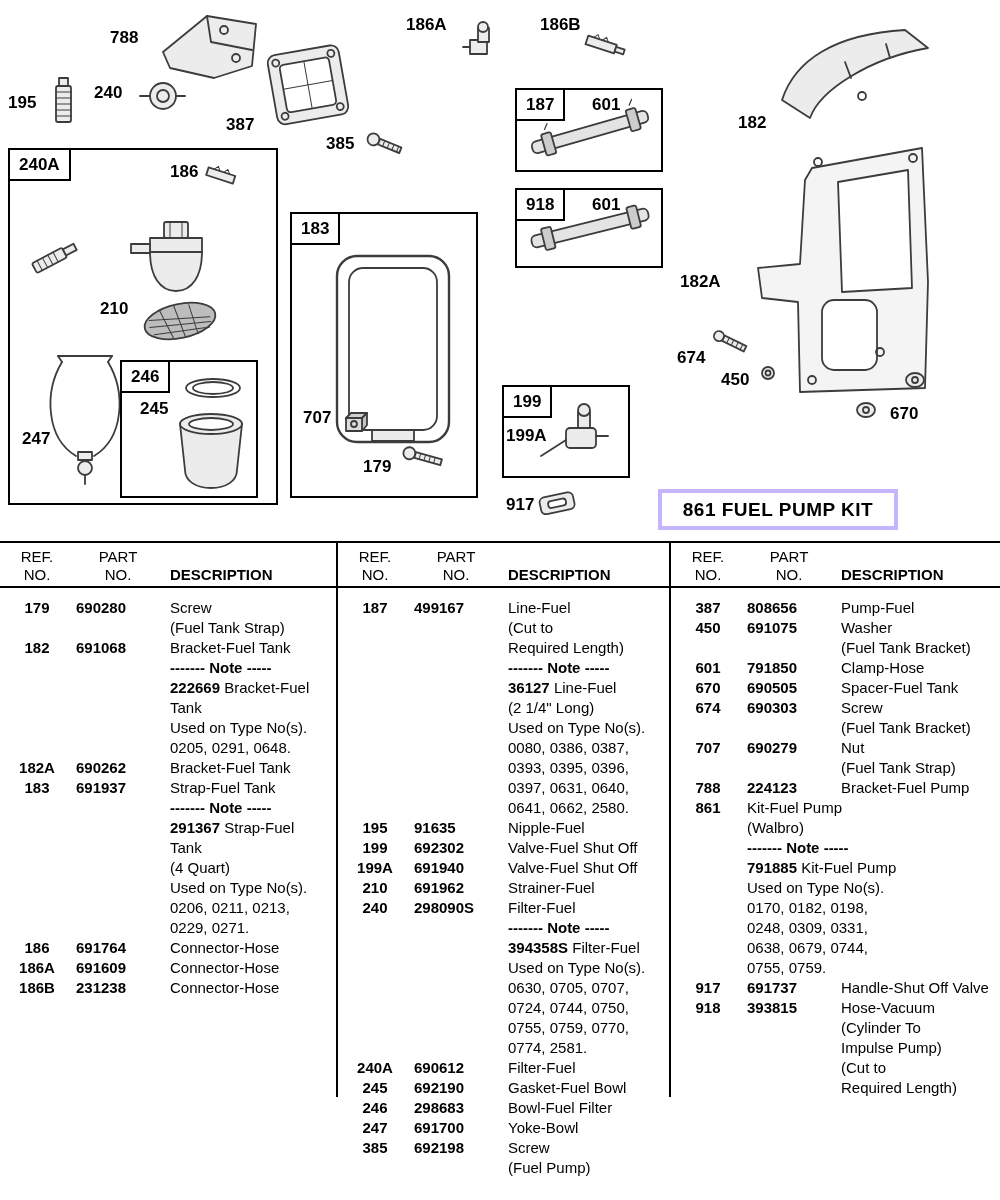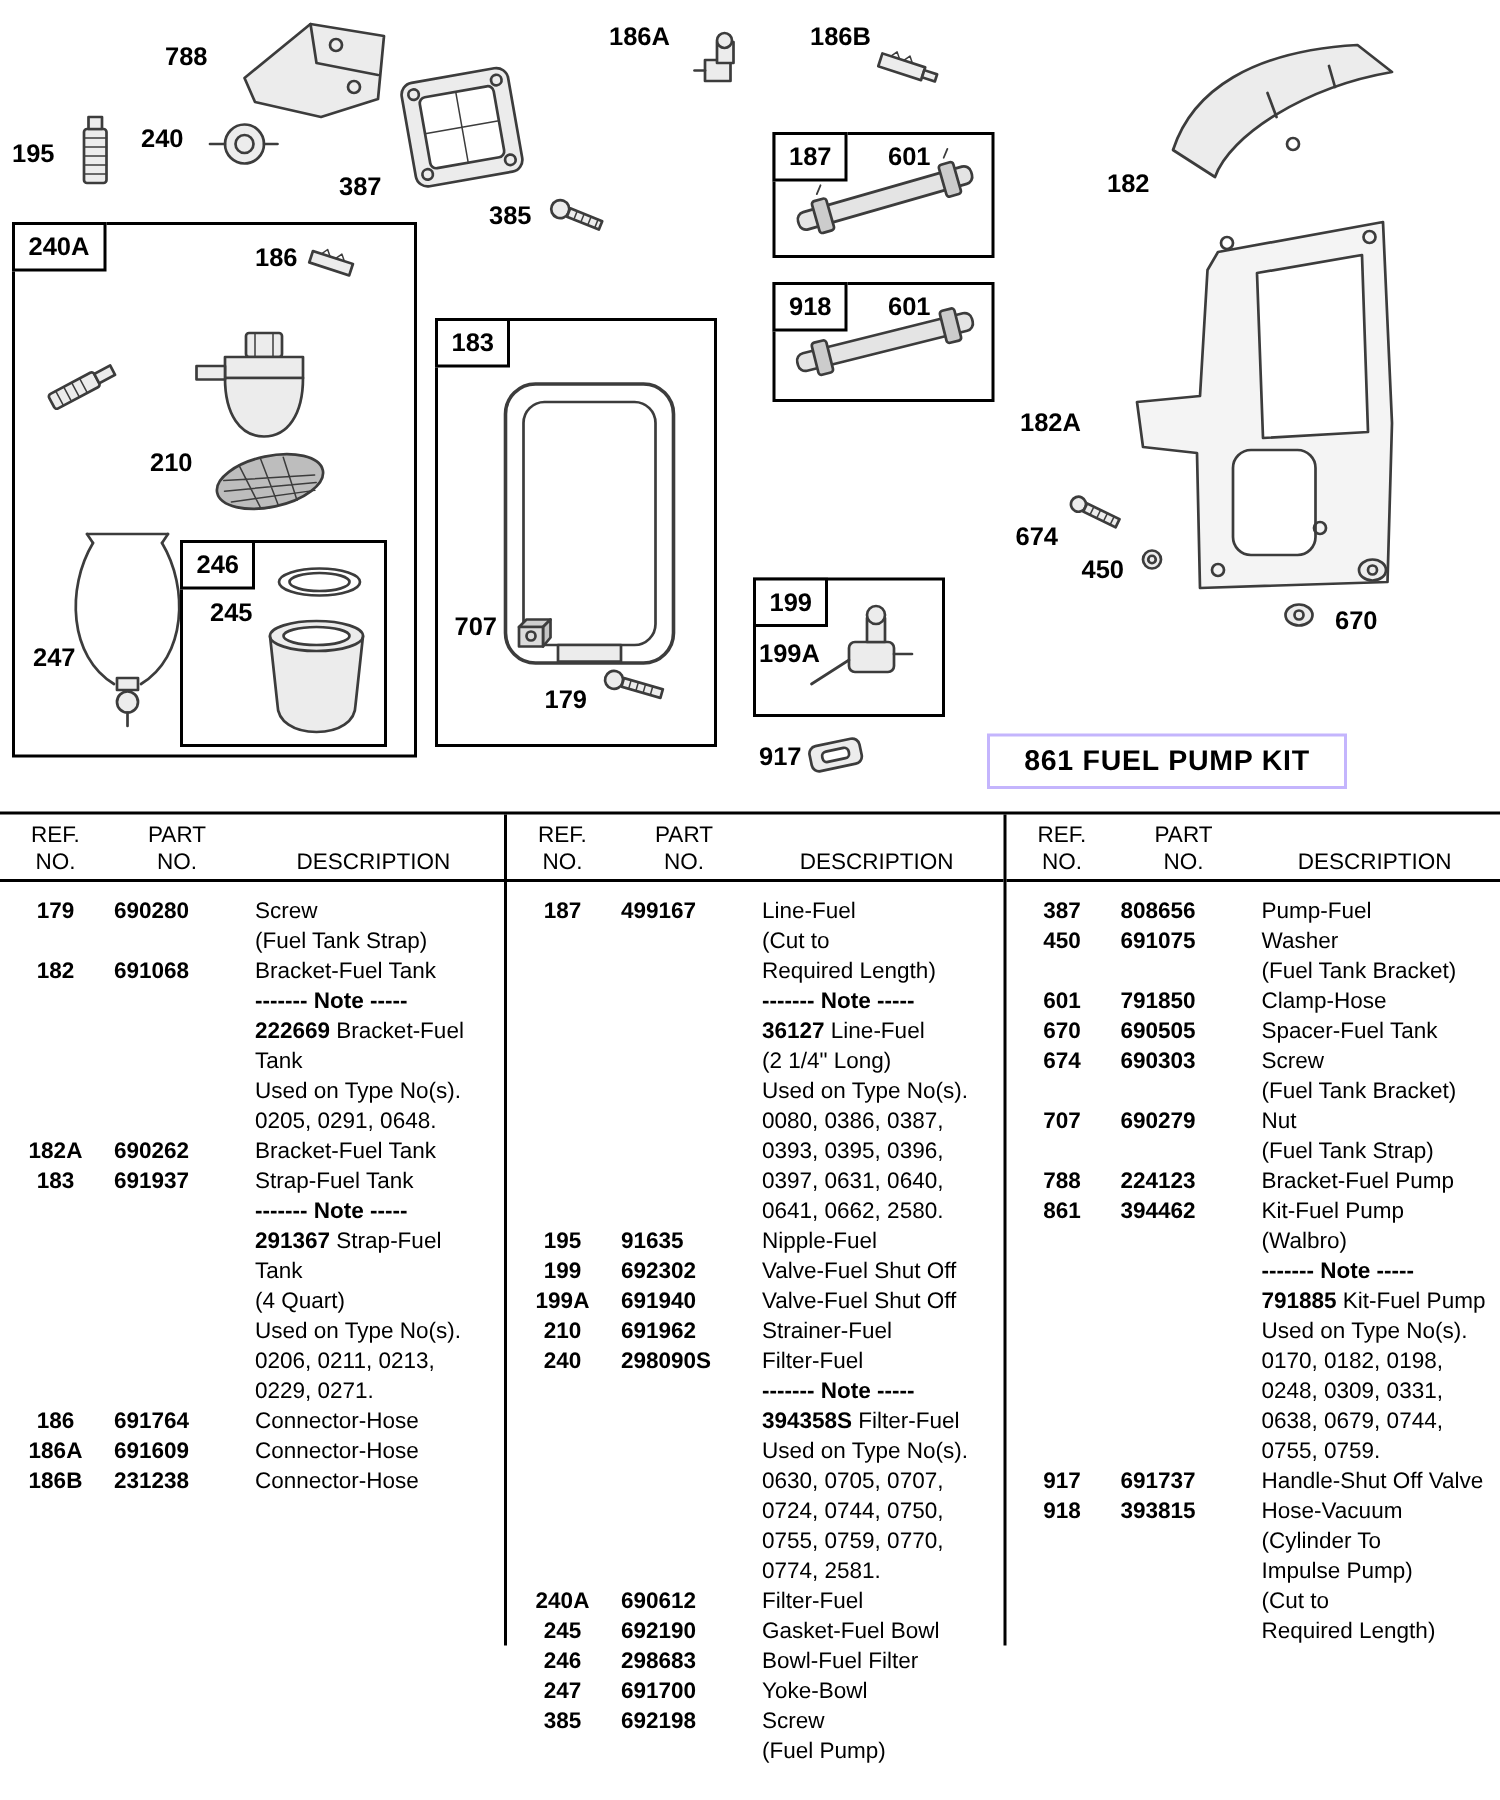--- a/index.html
+++ b/index.html
@@ -16,40 +16,40 @@
   #artwork { position: absolute; left: 0; top: 0; }
   .lbl { position: absolute; font-weight: bold; font-size: 17px; line-height: 1; white-space: nowrap; }
   .gbox { position: absolute; border: 2px solid #000; }
   .lblbox {
     position: absolute; left: -2px; top: -2px;
     border: 2px solid #000; background: #fff;
     font-weight: bold; font-size: 17px; line-height: 1;
     padding: 6px 9px; white-space: nowrap;
   }
   .kitbox {
-    position: absolute; border: 2px solid #c4b5fd; background: #fff;
+    position: absolute; border: 4px solid #c4b5fd; background: #fff;
     font-weight: bold; font-size: 19px; line-height: 1;
     text-align: center; padding: 7px 4px; letter-spacing: 0.5px; white-space: nowrap;
   }
 
   
   #parts-table {
     position: absolute; left: 0; top: 541px; width: 1000px; height: 556px;
     border-top: 2px solid #000; display: flex;
   }
   .tcol { height: 100%; }
   .tcol.c1 { width: 336px; }
   .tcol.c2 { width: 333px; border-left: 2px solid #000; }
   .tcol.c3 { width: 331px; border-left: 2px solid #000; }
   .thead {
     display: grid; grid-template-columns: 58px 84px 1fr; column-gap: 10px;
     padding: 5px 8px 2px 8px; height: 45px; border-bottom: 2px solid #000;
   }
   .thead .h { font-size: 15px; line-height: 18px; text-align: center; }
-  .thead .hdesc { font-size: 15px; line-height: 18px; text-align: center; align-self: end; }
+  .thead .hdesc { font-size: 15px; line-height: 18px; text-align: left; align-self: end; font-weight: bold; }
   .tbody { padding: 10px 6px 0 8px; }
   .trow { display: grid; grid-template-columns: 58px 84px 1fr; column-gap: 10px; font-size: 15px; line-height: 20px; }
   .cref  { text-align: center; font-weight: bold; }
   .cpart { text-align: left;  font-weight: bold; }
   .cdesc { min-width: 0; }
   .dline { white-space: nowrap; }
   .b { font-weight: bold; }
 </style>
 </head>
 <body>
@@ -524,21 +524,20 @@
           </div>
           <div class="trow">
             <div class="cref">788</div>
             <div class="cpart">224123</div>
             <div class="cdesc">
               <div class="dline"><span>Bracket-Fuel Pump</span></div>
             </div>
           </div>
           <div class="trow">
             <div class="cref">861</div>
-            <div class="cpart">394462</div>
             <div class="cdesc">
               <div class="dline"><span>Kit-Fuel Pump</span></div>
               <div class="dline"><span>(Walbro)</span></div>
               <div class="dline"><span class="b">------- Note -----</span></div>
               <div class="dline"><span class="b">791885 </span><span>Kit-Fuel Pump</span></div>
               <div class="dline"><span>Used on Type No(s).</span></div>
               <div class="dline"><span>0170, 0182, 0198,</span></div>
               <div class="dline"><span>0248, 0309, 0331,</span></div>
               <div class="dline"><span>0638, 0679, 0744,</span></div>
               <div class="dline"><span>0755, 0759.</span></div>

